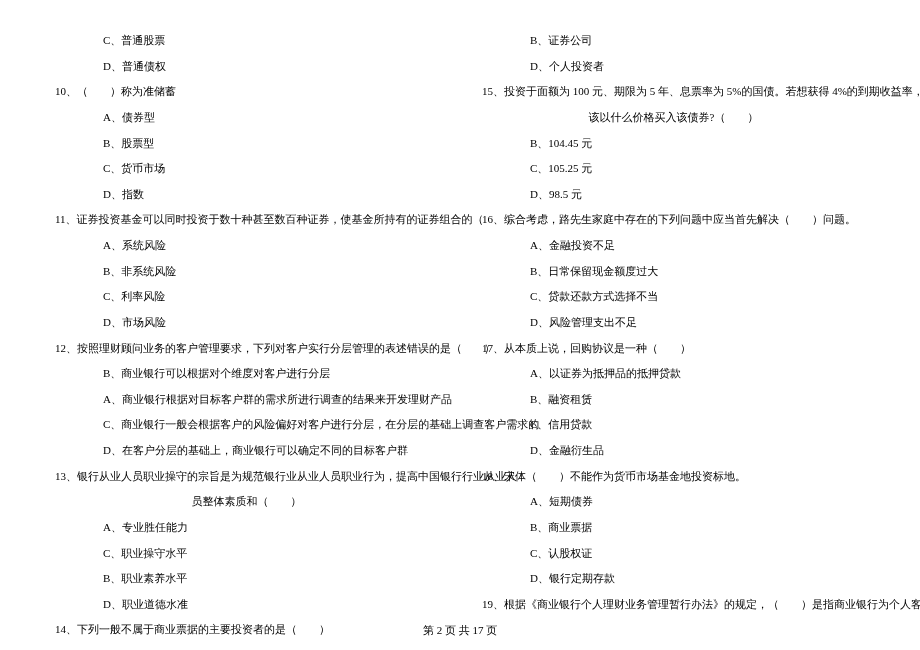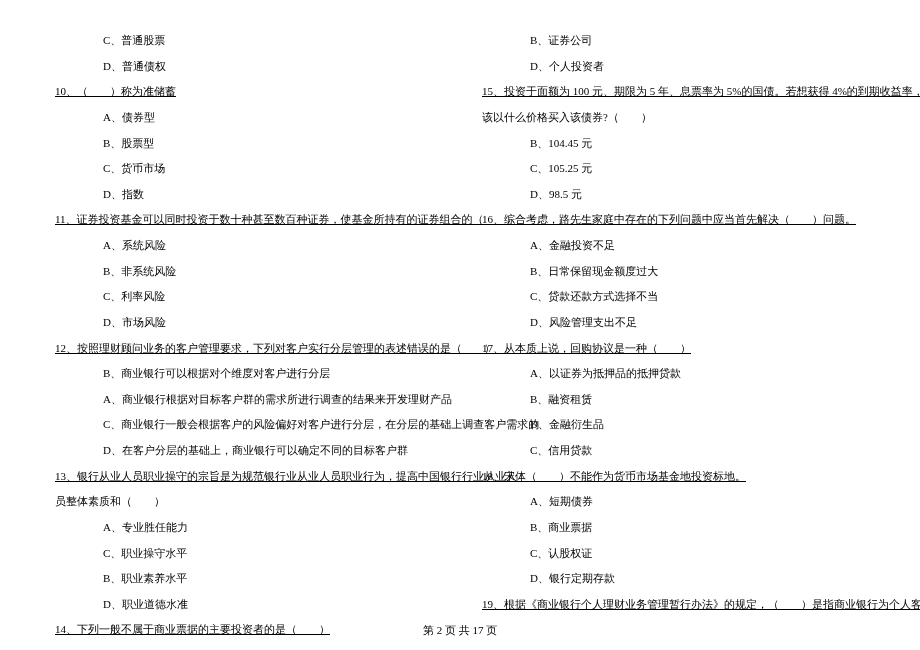--- a/index.html
+++ b/index.html
@@ -16,24 +16,24 @@
     .columns {
       display: flex;
       gap: 44px;
       height: 580px;
     }
     .col { flex: 1; min-width: 0; }
     .line {
       line-height: 2.33;
       white-space: nowrap;
     }
-    .q-line { padding-left: 0; text-decoration: underline; }
+    .q-line { padding-left: 0; }
     .opt-line { padding-left: 48px; }
     .sub-line { padding-left: 48px; }
-    .cont-line { padding-left: 0; }
+    .cont-line { padding-left: 0; text-align: center; }
     .footer {
       position: absolute;
       bottom: 12px;
       left: 0;
       right: 0;
       text-align: center;
       font-size: 11px;
     }
   </style>
 </head>
@@ -77,22 +77,22 @@
     <div class="line opt-line">C、105.25 元</div>
     <div class="line opt-line">D、98.5 元</div>
     <div class="line q-line">16、综合考虑，路先生家庭中存在的下列问题中应当首先解决（　　）问题。</div>
     <div class="line opt-line">A、金融投资不足</div>
     <div class="line opt-line">B、日常保留现金额度过大</div>
     <div class="line opt-line">C、贷款还款方式选择不当</div>
     <div class="line opt-line">D、风险管理支出不足</div>
     <div class="line q-line">17、从本质上说，回购协议是一种（　　）</div>
     <div class="line opt-line">A、以证券为抵押品的抵押贷款</div>
     <div class="line opt-line">B、融资租赁</div>
+    <div class="line opt-line">C、信用贷款</div>
     <div class="line opt-line">D、金融衍生品</div>
-    <div class="line opt-line">C、信用贷款</div>
     <div class="line q-line">18、宋体（　　）不能作为货币市场基金地投资标地。</div>
     <div class="line opt-line">A、短期债券</div>
     <div class="line opt-line">B、商业票据</div>
     <div class="line opt-line">C、认股权证</div>
     <div class="line opt-line">D、银行定期存款</div>
     <div class="line q-line">19、根据《商业银行个人理财业务管理暂行办法》的规定，（　　）是指商业银行为个人客户</div>
 
   </div>
 </div>
 

